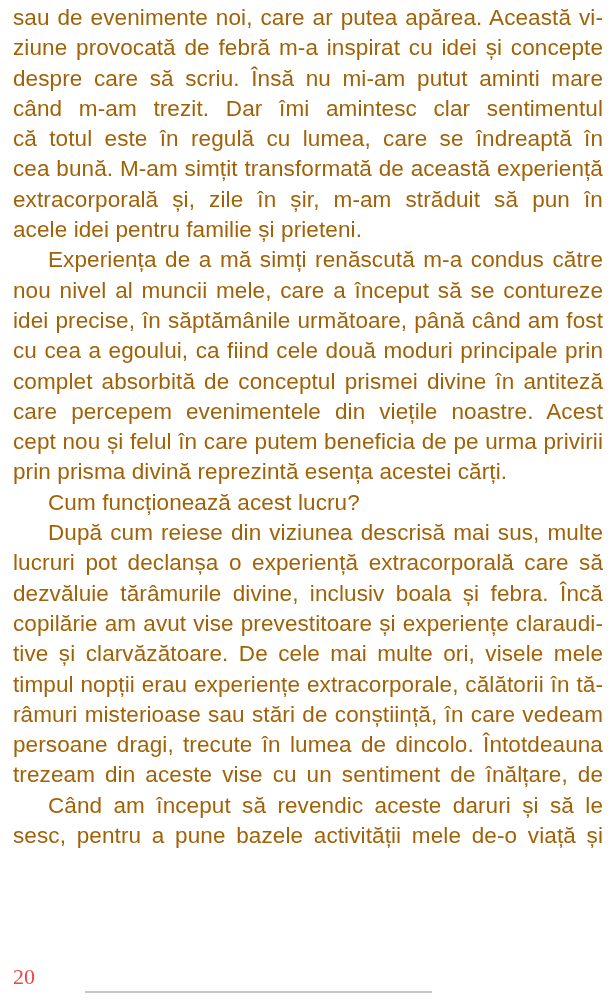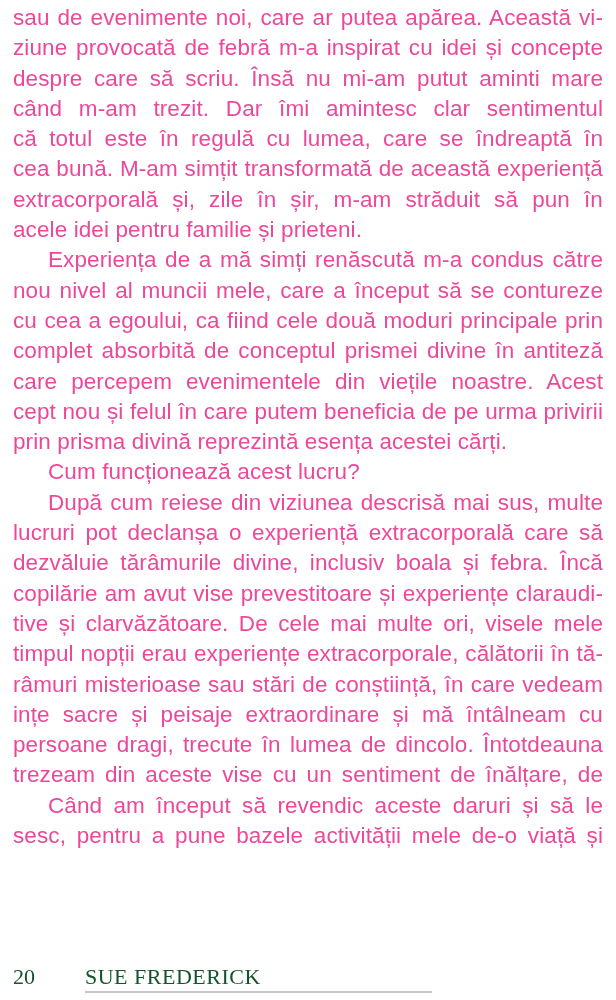--- a/index.html
+++ b/index.html
@@ -18,21 +18,21 @@
     position: absolute;
     left: 0;
     top: 0;
     width: 616px;
     height: 1000px;
     background: #ffffff;
     box-sizing: border-box;
     padding: 3px 13px 0 13px;
   }
   .text-block {
-    color: #ec4899;
+    color: #a16207;
     font-size: 22.5px;
     line-height: 30.3px;
     letter-spacing: 0.1px;
   }
   .paragraph { margin: 0; }
   .line {
     text-align: justify;
     text-align-last: justify;
     white-space: normal;
     height: 30.3px;
@@ -43,21 +43,21 @@
     text-align: left;
     text-align-last: left;
   }
   .footer {
     position: absolute;
     left: 13px;
     top: 964px;
     display: flex;
     align-items: baseline;
     font-family: "Liberation Serif", "DejaVu Serif", serif;
-    color: #14532d;
+    color: #ef4444;
     font-size: 22px;
     line-height: 26px;
   }
   .footer .page-number { width: 72px; }
   .footer .running-head { letter-spacing: 0.5px; }
   .footer-rule {
     position: absolute;
     left: 85px;
     top: 991px;
     width: 347px;
@@ -76,46 +76,45 @@
         <div class="line">despre care să scriu. Însă nu mi-am putut aminti mare parte</div>
         <div class="line">când m-am trezit. Dar îmi amintesc clar sentimentul profund</div>
         <div class="line">că totul este în regulă cu lumea, care se îndreaptă în direcția</div>
         <div class="line">cea bună. M-am simțit transformată de această experiență</div>
         <div class="line">extracorporală și, zile în șir, m-am străduit să pun în cuvinte</div>
         <div class="line last">acele idei pentru familie și prieteni.</div>
       </div>
       <div class="paragraph">
         <div class="line indent">Experiența de a mă simți renăscută m-a condus către un</div>
         <div class="line">nou nivel al muncii mele, care a început să se contureze în</div>
+        <div class="line">idei precise, în săptămânile următoare, până când am fost</div>
         <div class="line">cu cea a egoului, ca fiind cele două moduri principale prin</div>
         <div class="line">complet absorbită de conceptul prismei divine în antiteză</div>
         <div class="line">care percepem evenimentele din viețile noastre. Acest con-</div>
         <div class="line">cept nou și felul în care putem beneficia de pe urma privirii</div>
         <div class="line last">prin prisma divină reprezintă esența acestei cărți.</div>
       </div>
       <div class="paragraph">
         <div class="line indent last">Cum funcționează acest lucru?</div>
       </div>
       <div class="paragraph">
         <div class="line indent">După cum reiese din viziunea descrisă mai sus, multe</div>
         <div class="line">lucruri pot declanșa o experiență extracorporală care să</div>
         <div class="line">dezvăluie tărâmurile divine, inclusiv boala și febra. Încă din</div>
         <div class="line">copilărie am avut vise prevestitoare și experiențe claraudi-</div>
         <div class="line">tive și clarvăzătoare. De cele mai multe ori, visele mele din</div>
         <div class="line">timpul nopții erau experiențe extracorporale, călătorii în tă-</div>
         <div class="line">râmuri misterioase sau stări de conștiință, în care vedeam fi-</div>
-        <div class="line">ințe sacre și peisaje extraordinare și mă întâlneam cu</div>
         <div class="line">persoane dragi, trecute în lumea de dincolo. Întotdeauna mă</div>
         <div class="line">trezeam din aceste vise cu un sentiment de înălțare, de bu-</div>
       </div>
       <div class="paragraph">
         <div class="line indent">Când am început să revendic aceste daruri și să le folo-</div>
         <div class="line">sesc, pentru a pune bazele activității mele de-o viață și pentru</div>
       </div>
     </div>
 
   <div class="footer">
     <span class="page-number">20</span>
-    <span class="running-head">SUE FREDERICK</span>
   </div>
 
   <div class="footer-rule"></div>
 </div>
 
 </body></html>

